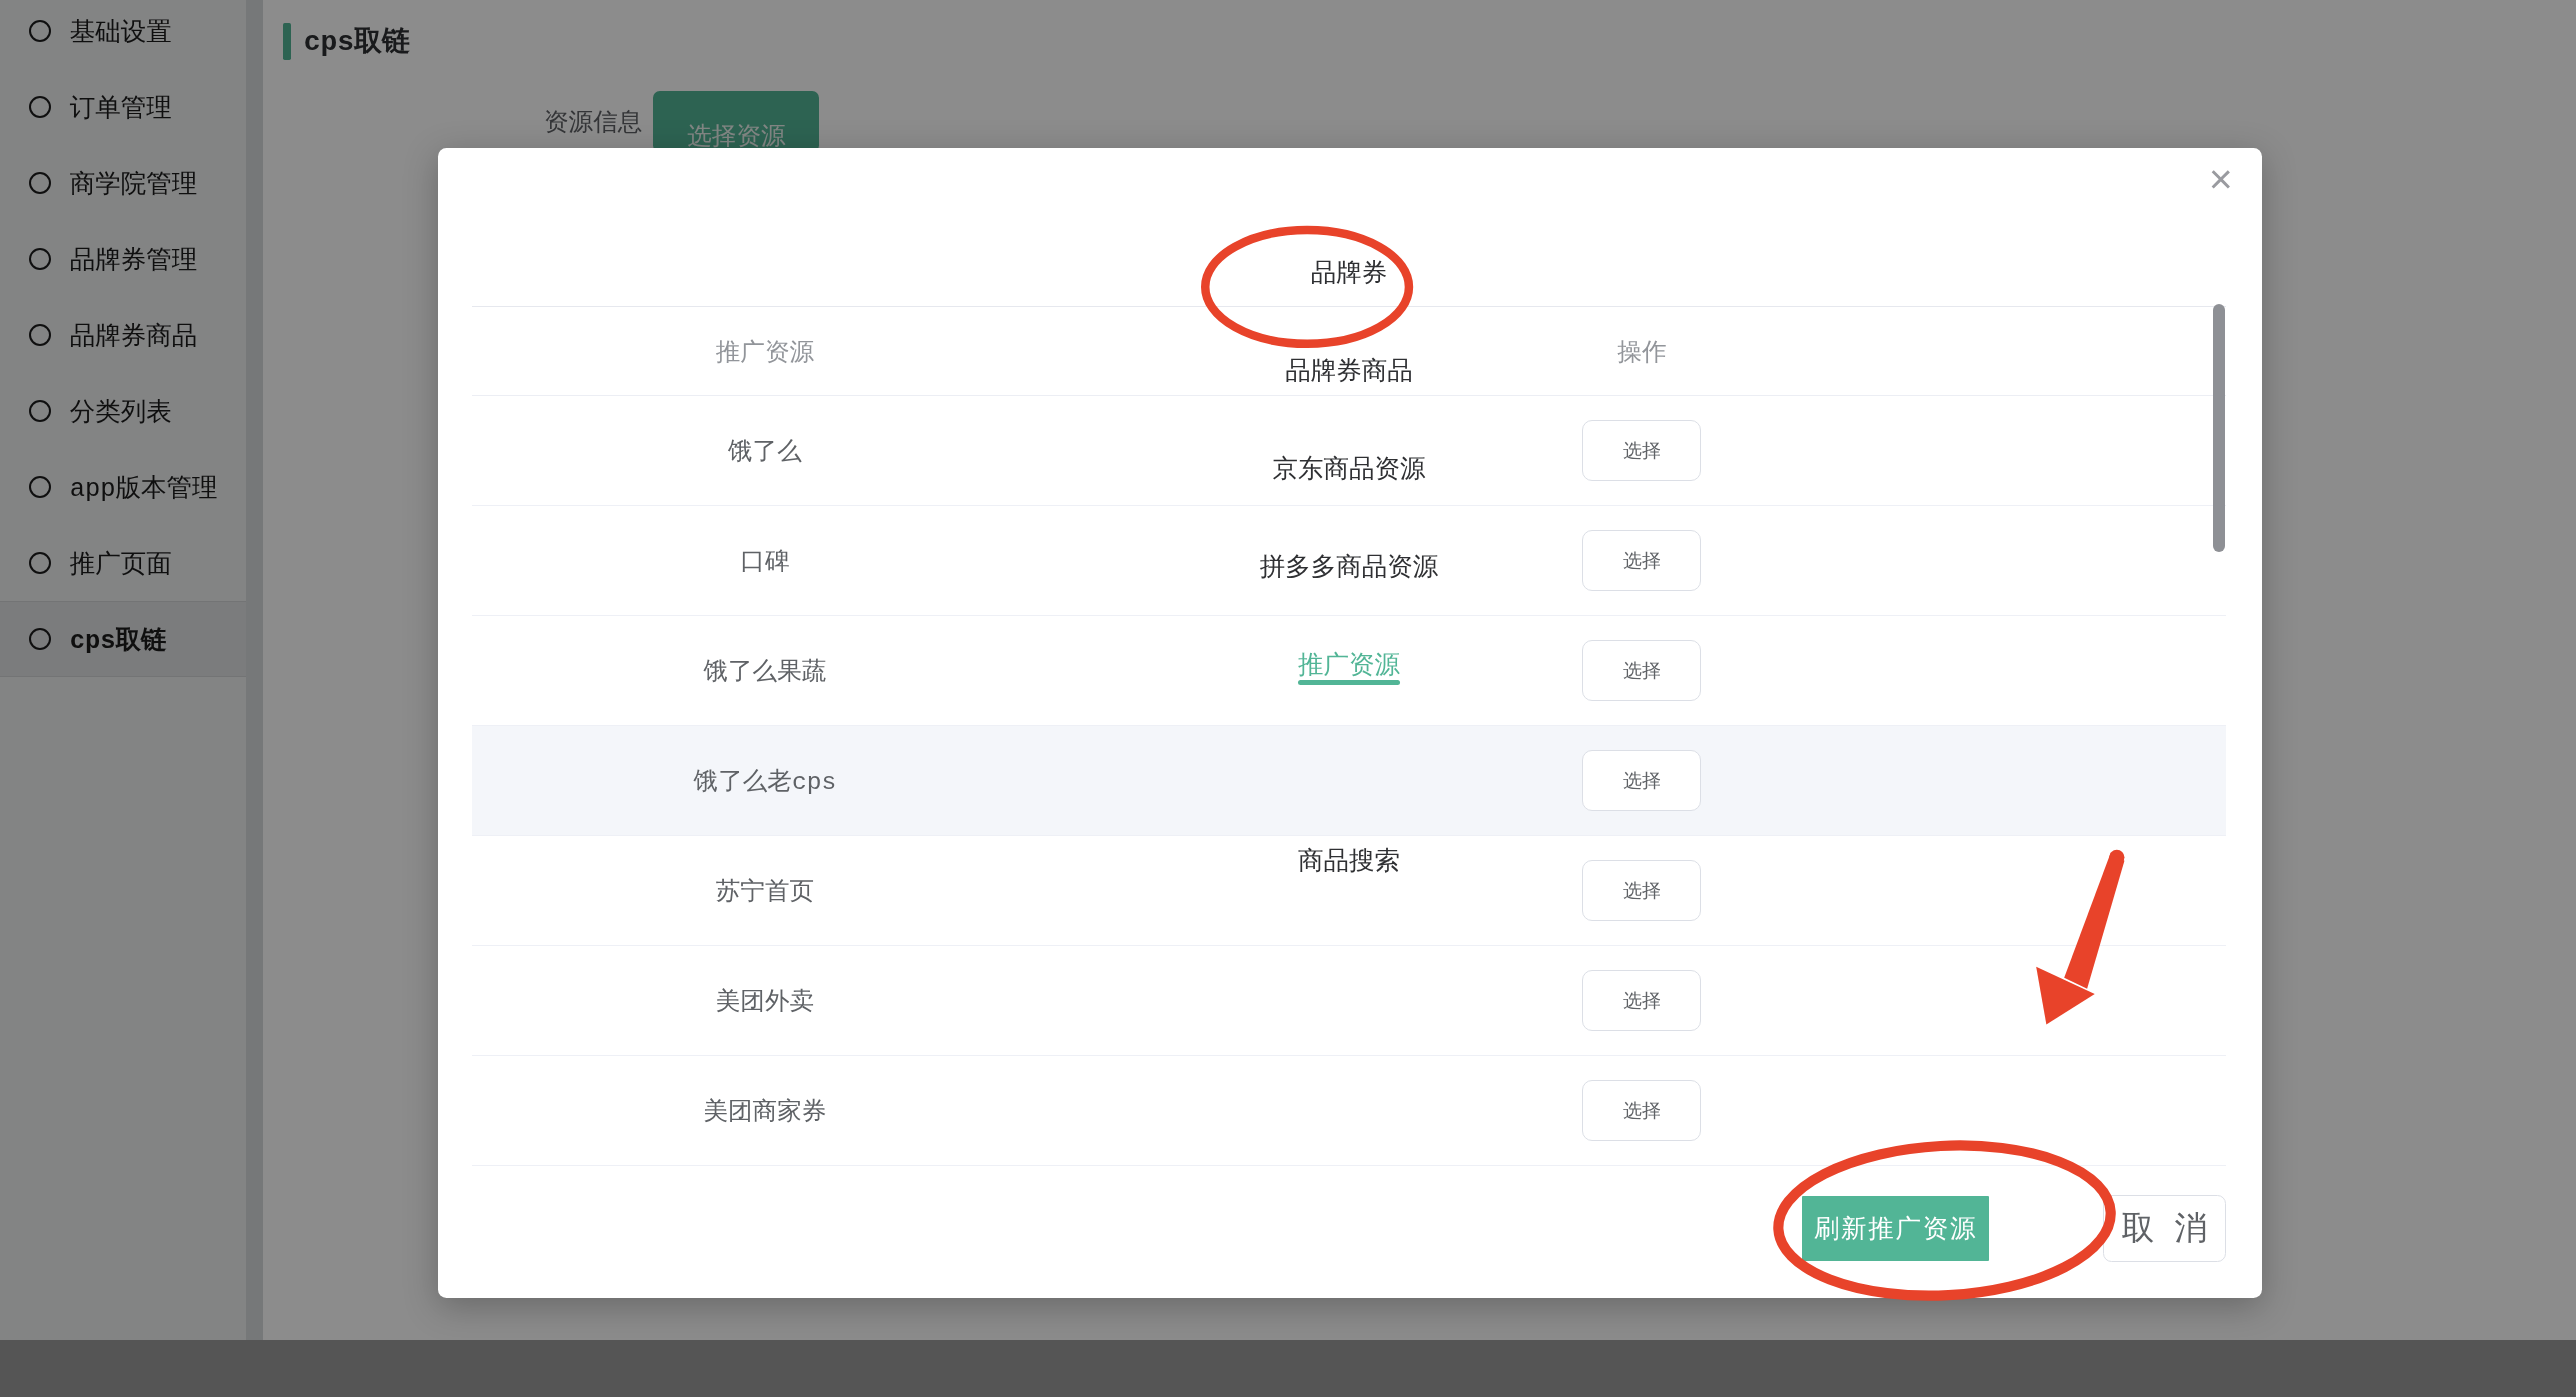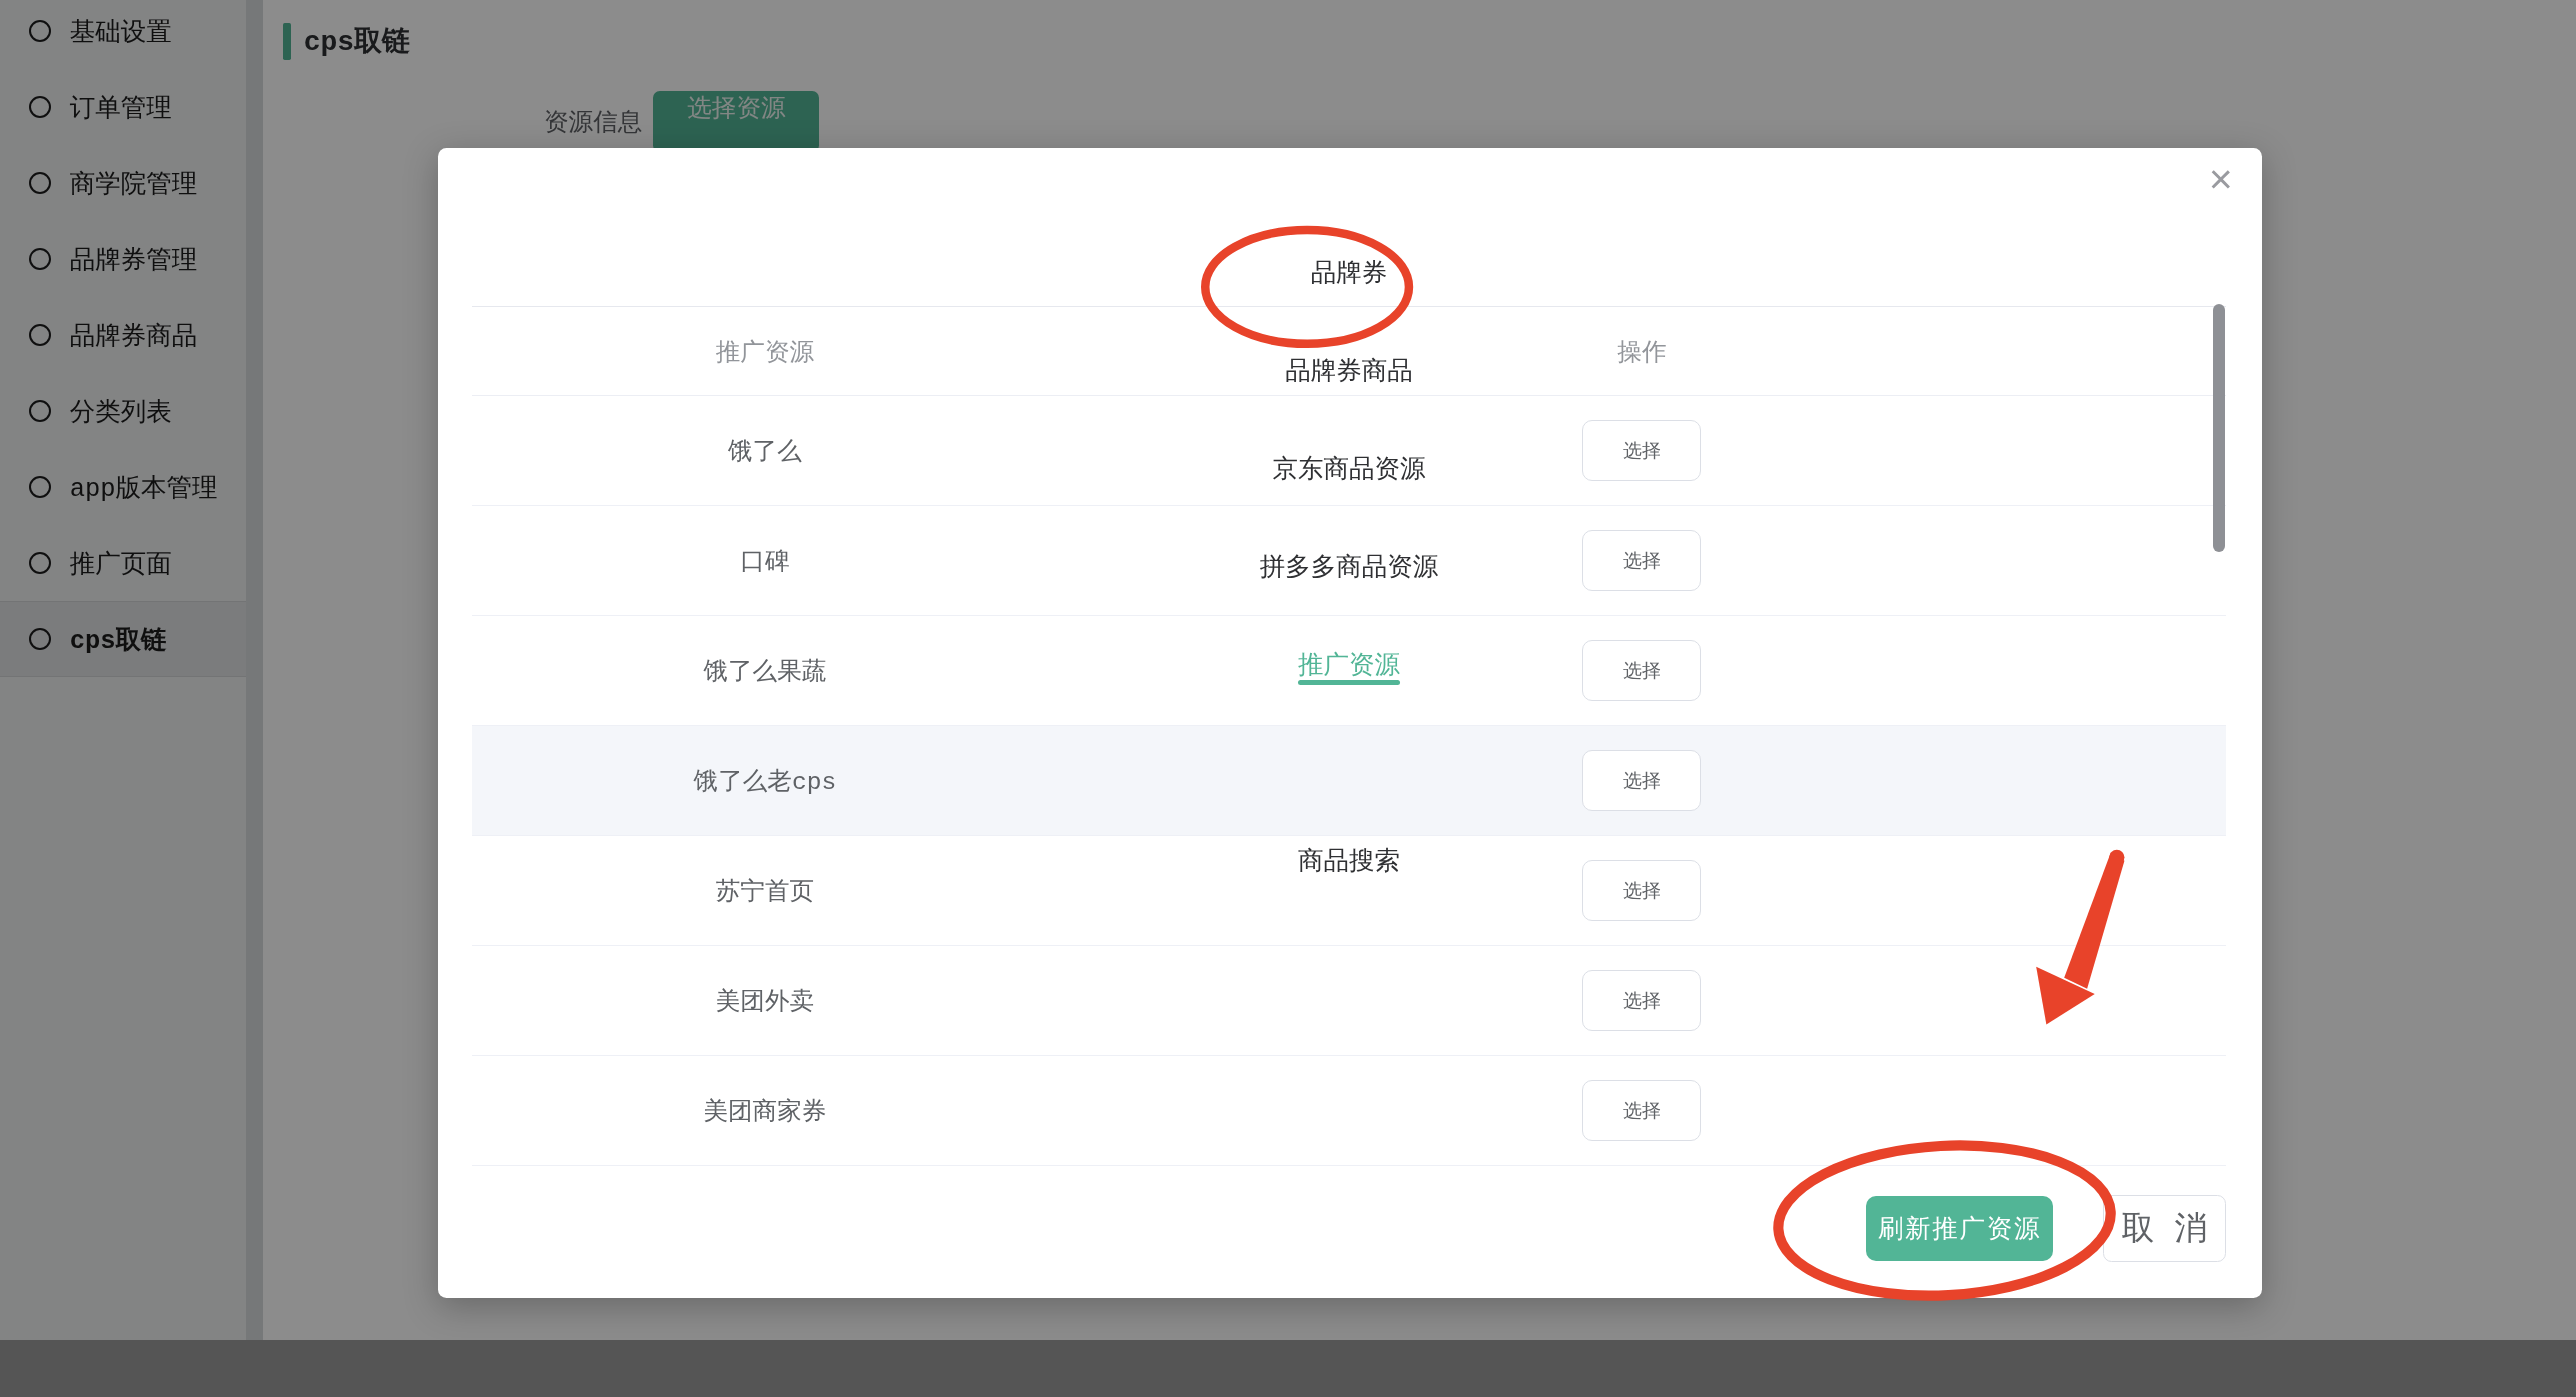--- a/index.html
+++ b/index.html
@@ -20,21 +20,21 @@
   .side-item.active{background:#e0e2e4;border-top:1.7px solid #d1d3d5;border-bottom:1.7px solid #d1d3d5;
     font-weight:bold;}
   
   .main{position:absolute;left:263px;top:0;right:0;bottom:0;background:#ffffff;}
   .title-row{position:absolute;left:19.5px;top:22px;display:flex;align-items:center;}
   .accent-bar{width:8.5px;height:37px;background:var(--accent);border-radius:1.7px;margin-right:12.7px;}
   .page-title{margin:0;font-size:28px;font-weight:bold;color:#2f3133;}
   .content-tabs{position:absolute;left:281px;top:90px;display:flex;align-items:center;gap:11px;height:63px;}
   .content-tab{font-size:24.6px;color:#606266;cursor:pointer;}
   .content-tab.active{background:var(--accent);color:#eef5f1;border-radius:6.8px;
-    width:166px;height:61px;display:flex;align-items:flex-start;justify-content:center;}
+    width:166px;height:61px;display:flex;align-items:flex-end;justify-content:center;}
   
   .overlay{position:absolute;inset:0;background:rgba(0,0,0,0.45);z-index:40;}
   
   .modal{position:absolute;left:438px;top:148px;width:1824px;height:1150px;background:#fff;
     border-radius:8.5px;box-shadow:0 8.5px 34px rgba(0,0,0,.25);z-index:50;}
   .close{position:absolute;top:13.6px;right:29px;font-size:41px;font-weight:200;color:#9a9ba0;
     line-height:1;cursor:pointer;}
   .mtabs{position:absolute;left:34px;top:107px;width:1754px;height:51px;display:flex;gap:63px;
     align-items:center;border-bottom:1.7px solid #e6e8ee;box-sizing:content-box;flex-direction:column;}
   .mtab{position:relative;height:51px;display:flex;align-items:center;font-size:25.5px;color:#2f3033;cursor:pointer;}
@@ -46,22 +46,22 @@
     color:#92959a;font-size:24.6px;}
   .c1{width:33.4%;text-align:center;}
   .c2{width:66.6%;display:flex;align-items:center;justify-content:center;}
   .trow{display:flex;height:109px;align-items:center;border-bottom:1.7px solid #eef0f6;}
   .trow.highlighted{background:#f4f6fa;}
   .cell-name{color:#5f6266;font-size:24.6px;}
   .select-btn{width:119px;height:61px;background:#fff;border:1.7px solid #dcdfe6;border-radius:10px;
     color:#5f6266;font-size:19px;font-family:inherit;cursor:pointer;}
   .scroll-thumb{position:absolute;left:1775px;top:156px;width:12px;height:248px;
     background:#8e9095;border-radius:6px;cursor:grab;}
-  .refresh-btn{position:absolute;left:1428px;top:1048px;width:187px;height:65px;background:var(--accent);
-    color:#ffffff;border:none;border-radius:10px;font-size:25.5px;letter-spacing:1.7px;
+  .refresh-btn{position:absolute;left:1364px;top:1048px;width:187px;height:65px;background:var(--accent);
+    color:#ffffff;border:none;border-radius:1px;font-size:25.5px;letter-spacing:1.7px;
     font-family:inherit;cursor:pointer;}
   .cancel-btn{position:absolute;left:1665px;top:1047px;width:123px;height:67px;background:#fff;
     color:#5f6266;border:1.7px solid #dcdfe6;border-radius:8.5px;font-size:33px;
     font-family:inherit;cursor:pointer;box-sizing:border-box;}
   
   .annotations{position:absolute;inset:0;z-index:60;pointer-events:none;}
   .annotations .stroke{fill:none;stroke:var(--red);}
   .annotations .fill{fill:var(--red);stroke:none;}
 </style>
 </head>

